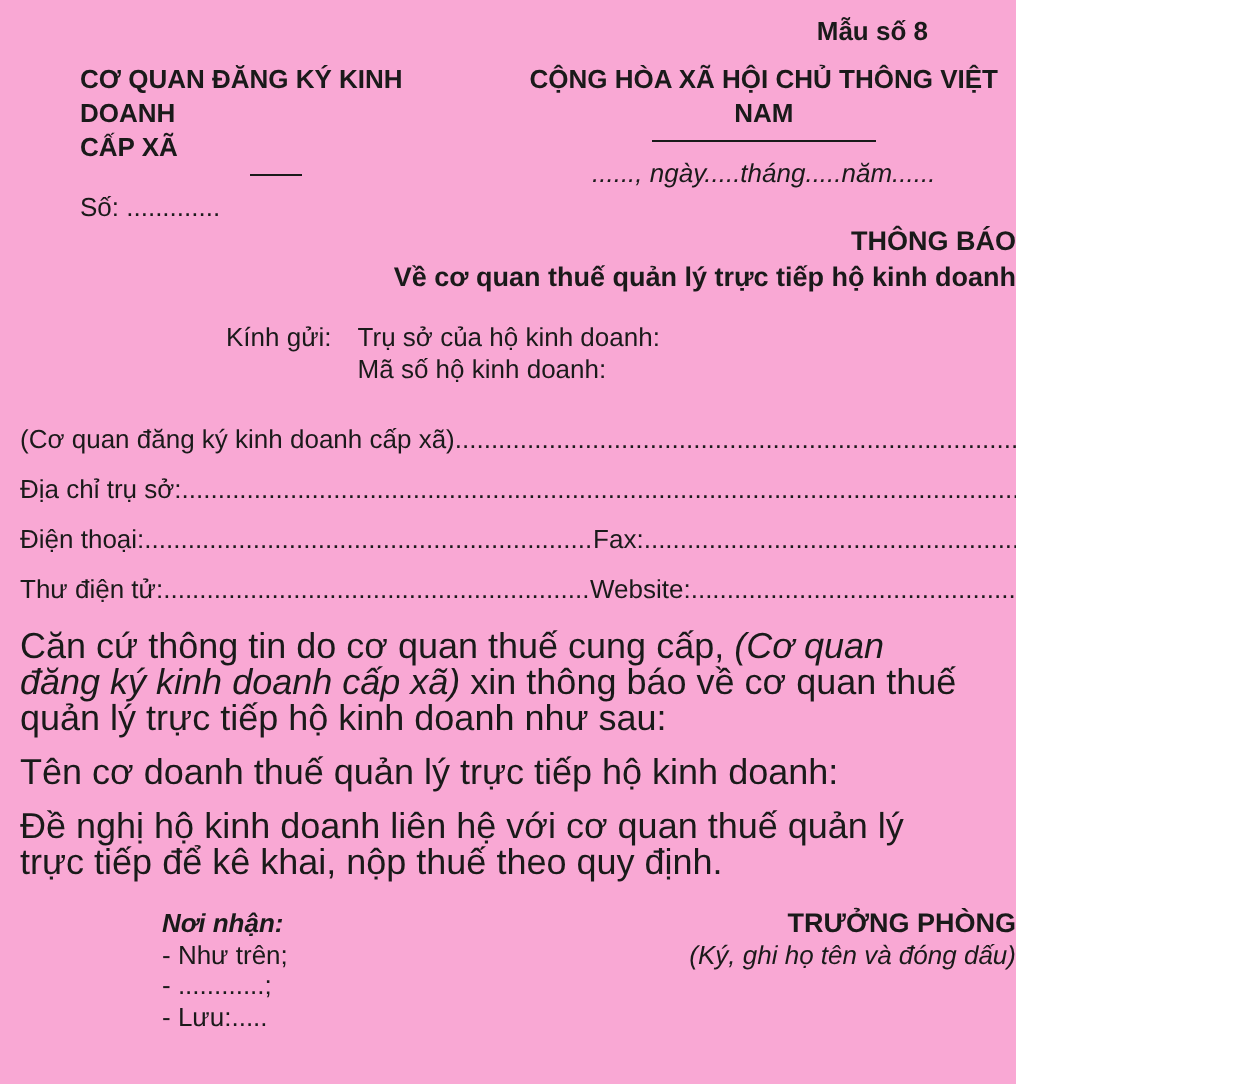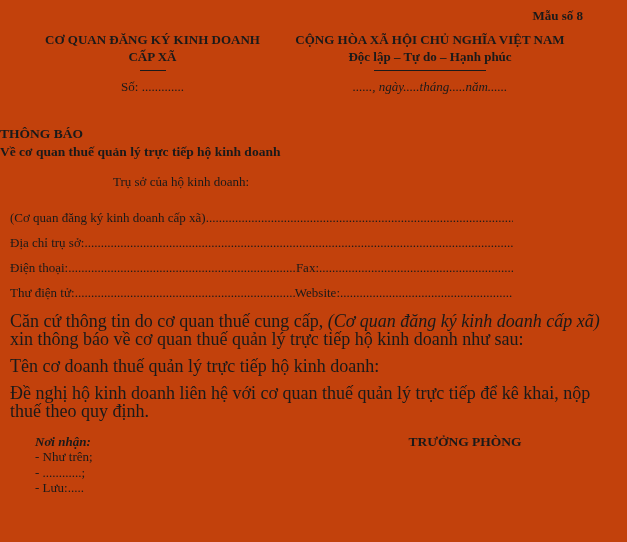--- a/index.html
+++ b/index.html
@@ -1,55 +1,53 @@
 <!DOCTYPE html>
 <html><head>
 <meta charset="utf-8">
 <style>
   * { margin: 0; padding: 0; box-sizing: border-box; }
   html, body { background: #ffffff; }
   .page {
     position: relative;
-    width: 627px;
+    width: 508px;
     height: 542px;
-    background: #c2410c;
+    background: #f9a8d4;
     color: #1a1a1a;
-    font-family: Liberation Serif, serif;
+    font-family: Liberation Sans, sans-serif;
     font-size: 13px;
     overflow: hidden;
   }
   .form-number {
     position: absolute;
     top: 8px;
     right: 44px;
     font-weight: 700;
     font-size: 13px;
   }
   .header-row { display: flex; padding-top: 31px; }
   .header-left {
     margin-left: 40px;
     width: 225px;
-    text-align: center;
     line-height: 17px;
   }
   .header-right {
     margin-left: 20px;
     width: 290px;
     text-align: center;
     line-height: 17px;
   }
   .hdr-bold { font-weight: 700; }
   .rule { border: 0; border-top: 1.5px solid #1a1a1a; margin: 5px auto 4px auto; }
   .rule-short { width: 26px; }
   .rule-long { width: 112px; }
   .so-line { margin-top: 7px; }
   .date-line { margin-top: 7px; font-style: italic; }
   .title-block {
-    margin-top: 30px;
-    text-align: left;
+    text-align: right;
     font-weight: 700;
     font-size: 13.5px;
     line-height: 17.5px;
   }
   .recipient-block {
     display: flex;
     margin: 14px 0 0 113px;
     line-height: 15.5px;
   }
   .recipient-label { flex: 0 0 auto; margin-right: 13px; }
@@ -69,57 +67,58 @@
     overflow: hidden;
     white-space: nowrap;
   }
   .dots.g54 { flex-grow: 54; }
   .dots.g46 { flex-grow: 46; }
   .dots.g56 { flex-grow: 56; }
   .dots.g44 { flex-grow: 44; }
   .body-section { margin: 12px 27px 0 10px; font-size: 18px; line-height: 18px; }
   .body-section .para { margin-bottom: 9px; }
   .inline-italic { font-style: italic; }
-  .footer-row { display: flex; margin-top: 14px; }
+  .footer-row { display: flex; margin-top: 14px; padding-left: 46px; }
   .footer-left { margin-left: 35px; width: 200px; line-height: 15.5px; }
   .recipients-title { font-weight: 700; font-style: italic; }
-  .footer-right { margin-left: 85px; width: 290px; text-align: center; line-height: 16px; }
+  .footer-right { margin-left: 85px; width: 290px; text-align: right; line-height: 16px; }
   .signer-title { font-weight: 700; font-size: 13.5px; }
   .signer-note { font-style: italic; }
 </style>
 </head>
 <body>
 
 <div class="page">
 
   <div class="form-number">Mẫu số 8</div>
 
   <div class="header-row">
     <div class="header-left">
       <div class="hdr-bold">CƠ QUAN ĐĂNG KÝ KINH DOANH</div>
       <div class="hdr-bold">CẤP XÃ</div>
       <div class="rule rule-short"></div>
       <div class="so-line">Số: .............</div>
     </div>
     <div class="header-right">
-      <div class="hdr-bold">CỘNG HÒA XÃ HỘI CHỦ NGHĨA VIỆT NAM</div>
-      <div class="hdr-bold">Độc lập – Tự do – Hạnh phúc</div>
+      <div class="hdr-bold">CỘNG HÒA XÃ HỘI CHỦ THÔNG VIỆT NAM</div>
       <div class="rule rule-long"></div>
       <div class="date-line">......, ngày.....tháng.....năm......</div>
     </div>
   </div>
 
   <div class="title-block">
     <div>THÔNG BÁO</div>
     <div>Về cơ quan thuế quản lý trực tiếp hộ kinh doanh</div>
   </div>
 
   <div class="recipient-block">
+    <div class="recipient-label">Kính gửi:</div>
     <div class="recipient-lines">
       <div>Trụ sở của hộ kinh doanh:</div>
+      <div>Mã số hộ kinh doanh:</div>
     </div>
   </div>
 
   <div class="fill-section">
     <div class="fill-line">
       <span class="fill-label">(Cơ quan đăng ký kinh doanh cấp xã) </span>
       <span class="dots">........................................................................................................................................................................................................................................................................................................................................................</span>
     </div>
     <div class="fill-line">
       <span class="fill-label">Địa chỉ trụ sở: </span>
@@ -149,16 +148,17 @@
 
   <div class="footer-row">
     <div class="footer-left">
       <div class="recipients-title">Nơi nhận:</div>
       <div>- Như trên;</div>
       <div>- ............;</div>
       <div>- Lưu:.....</div>
     </div>
     <div class="footer-right">
       <div class="signer-title">TRƯỞNG PHÒNG</div>
+      <div class="signer-note">(Ký, ghi họ tên và đóng dấu)</div>
     </div>
   </div>
 
 </div>
 
 </body></html>

